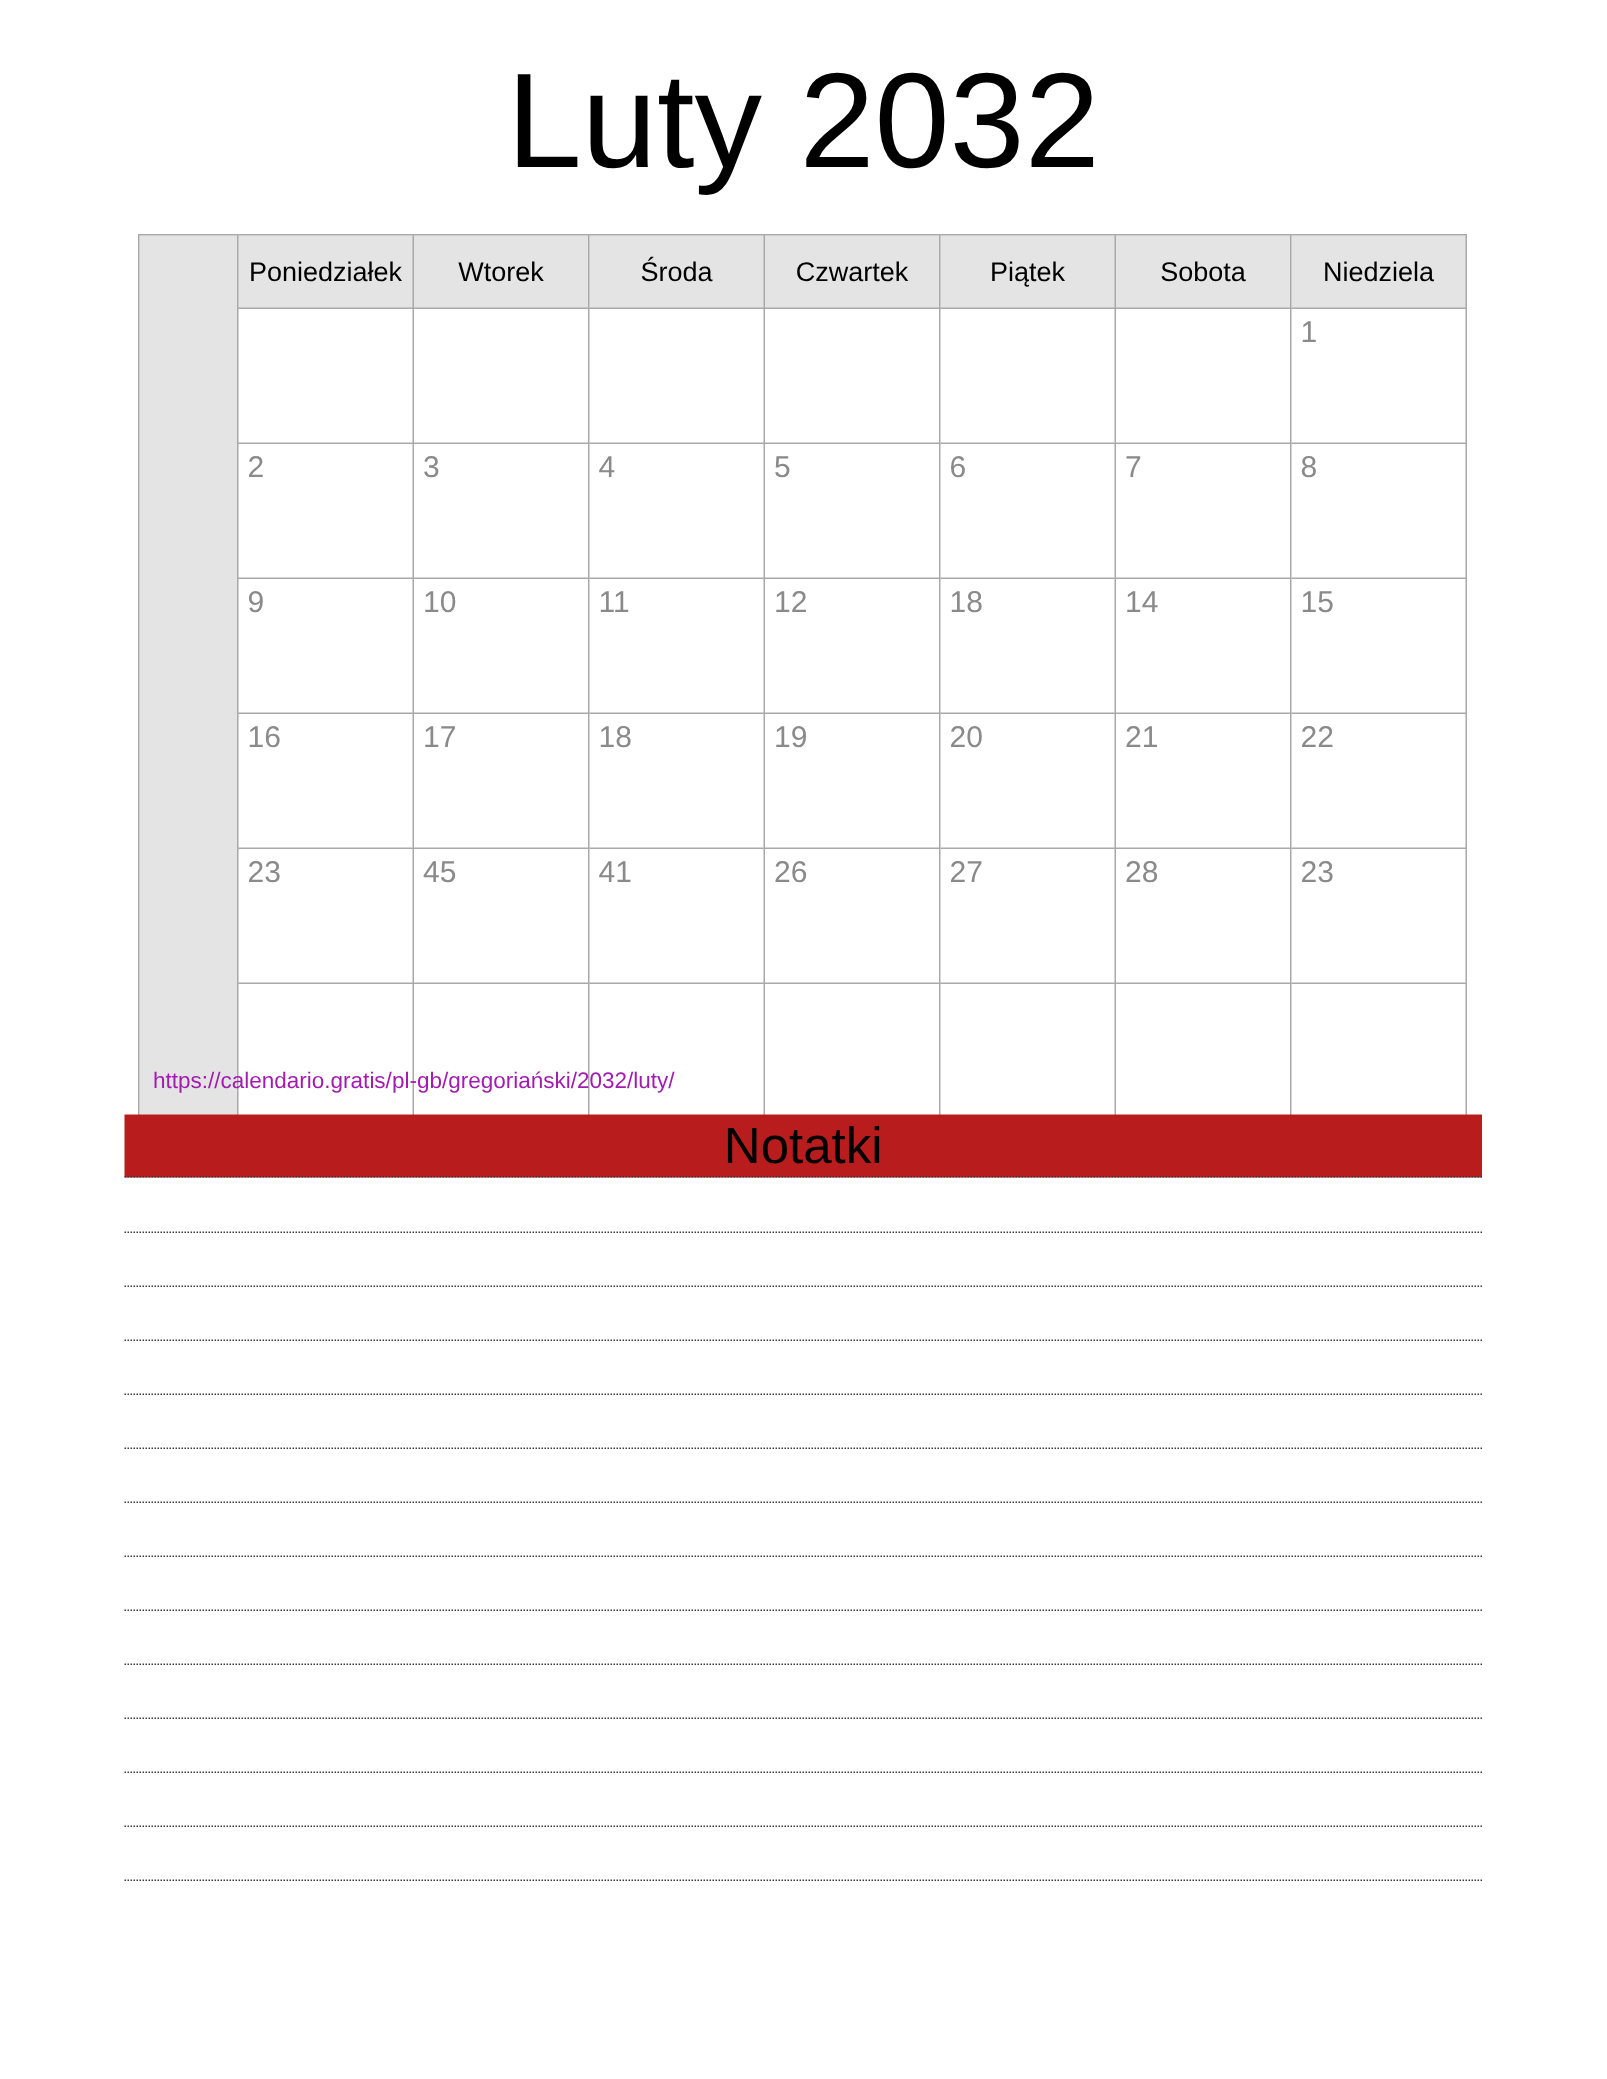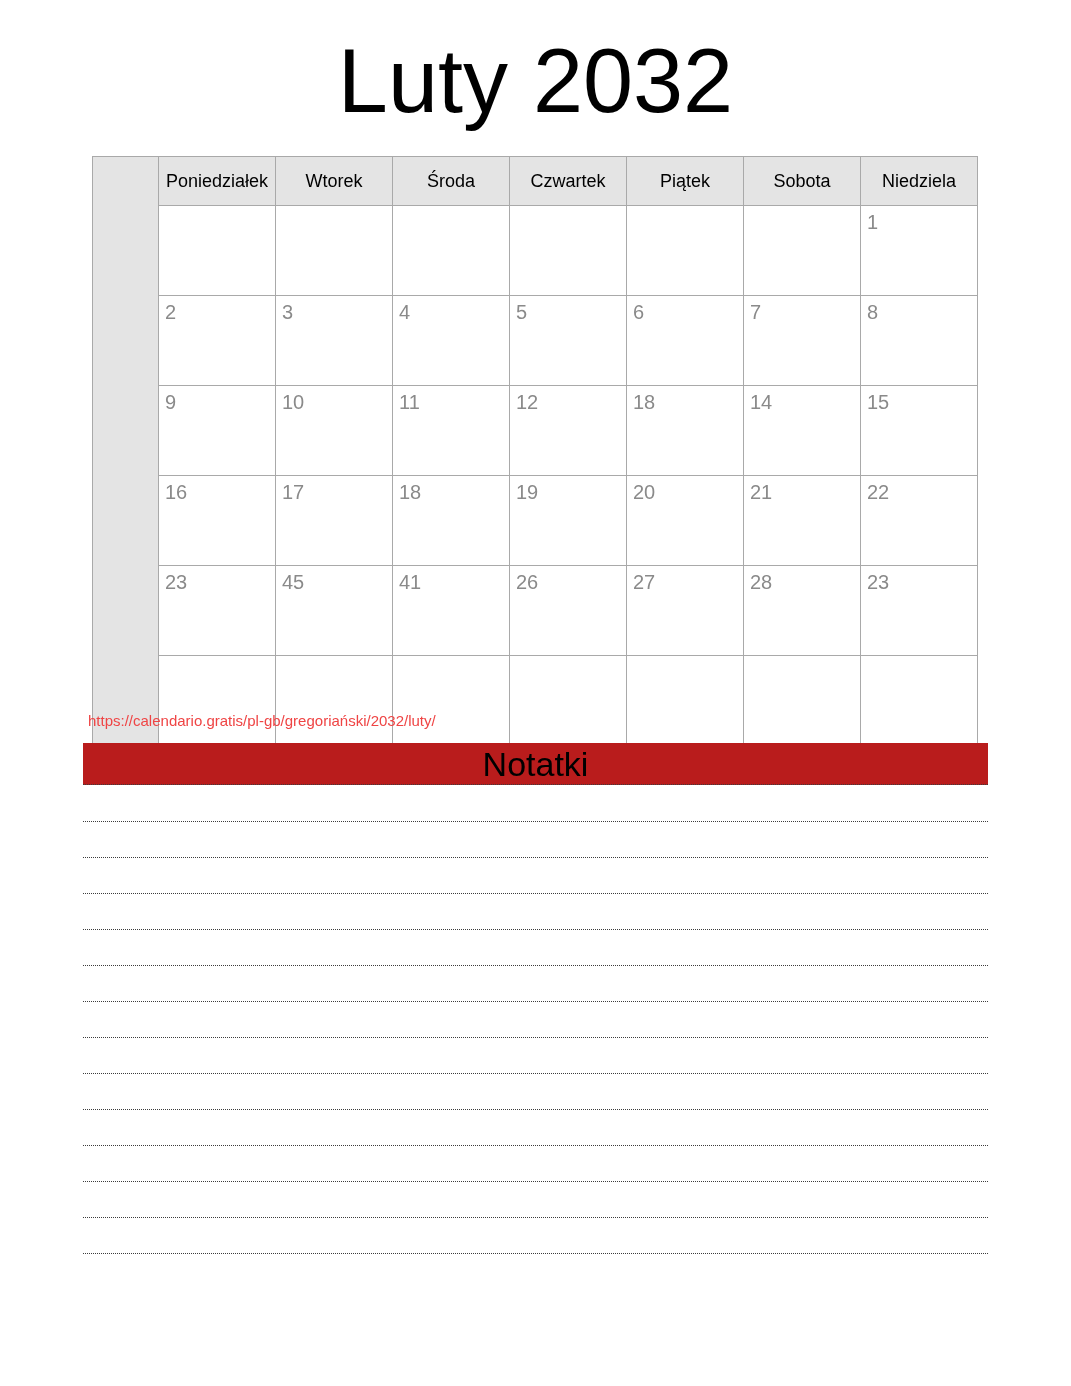--- a/index.html
+++ b/index.html
@@ -36,22 +36,22 @@
     padding:4px;
   }
   tr.week td.day{
     height:84px;vertical-align:top;text-align:left;
     font-size:20px;color:#8a8a8a;
     padding:5px 0 0 6px;background:#fff;
   }
 
   
   .src-url{
-    position:absolute;left:88px;top:711px;
-    font-size:15px;color:#ef4444;line-height:19px;
+    position:absolute;left:102px;top:711px;
+    font-size:15px;color:#a21caf;line-height:19px;
   }
 
   
   .notes-header{
     position:absolute;left:83px;top:743px;width:905px;height:41px;
     background:#b91c1c;border-bottom:1px dotted #3c3c3c;
     text-align:center;
   }
   .notes-header .notes-title{
     font-size:34px;line-height:42px;font-weight:400;color:#000;

